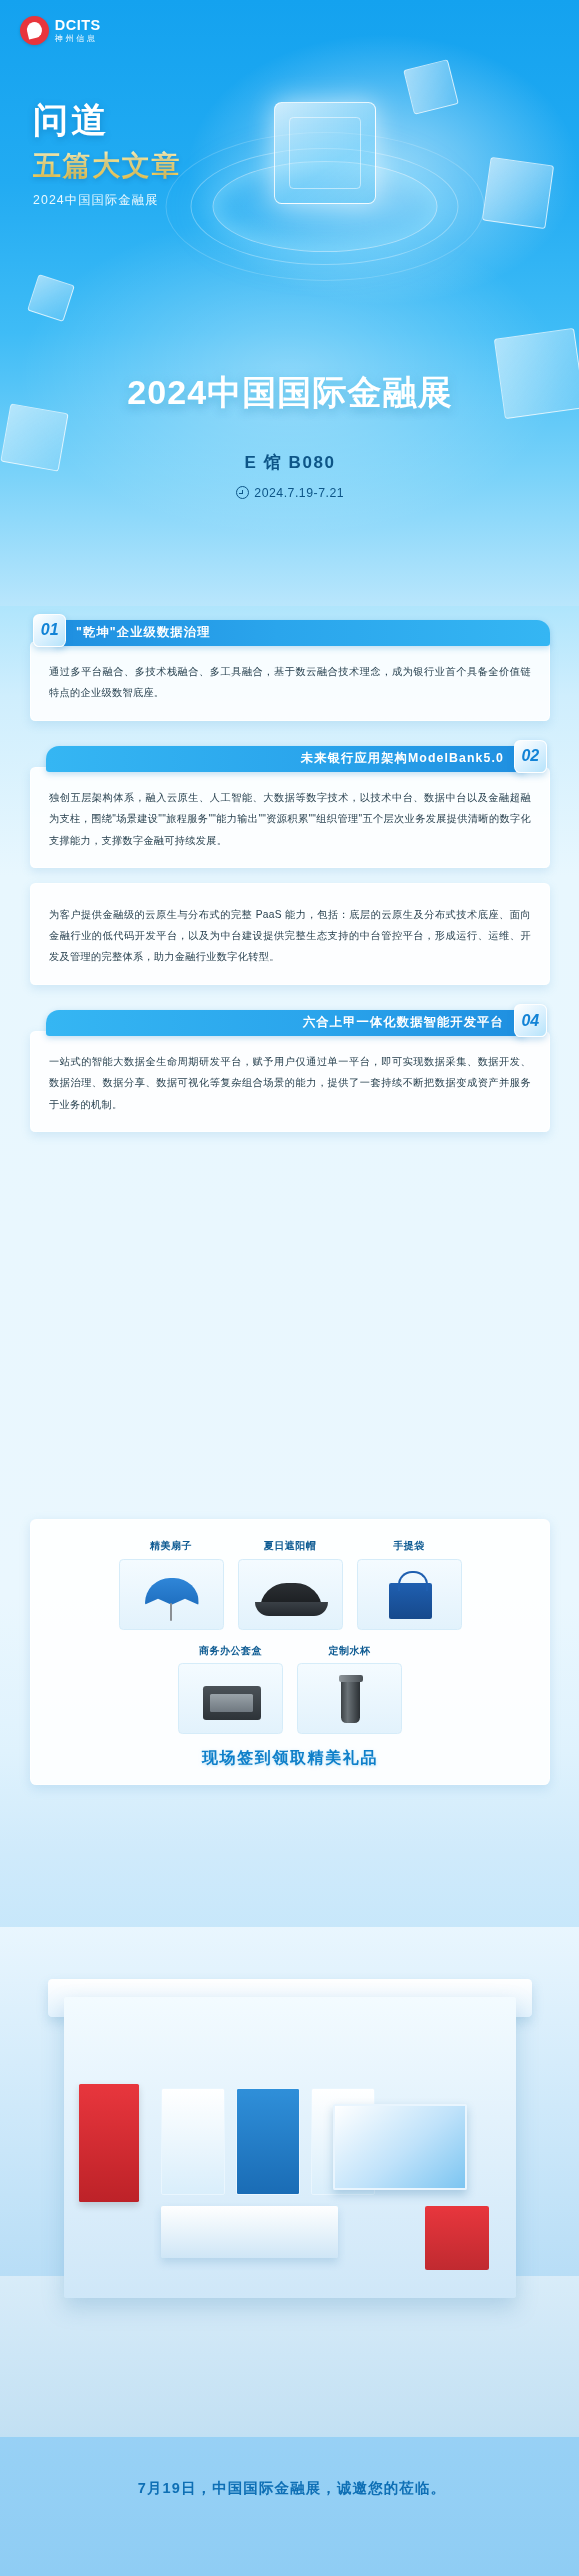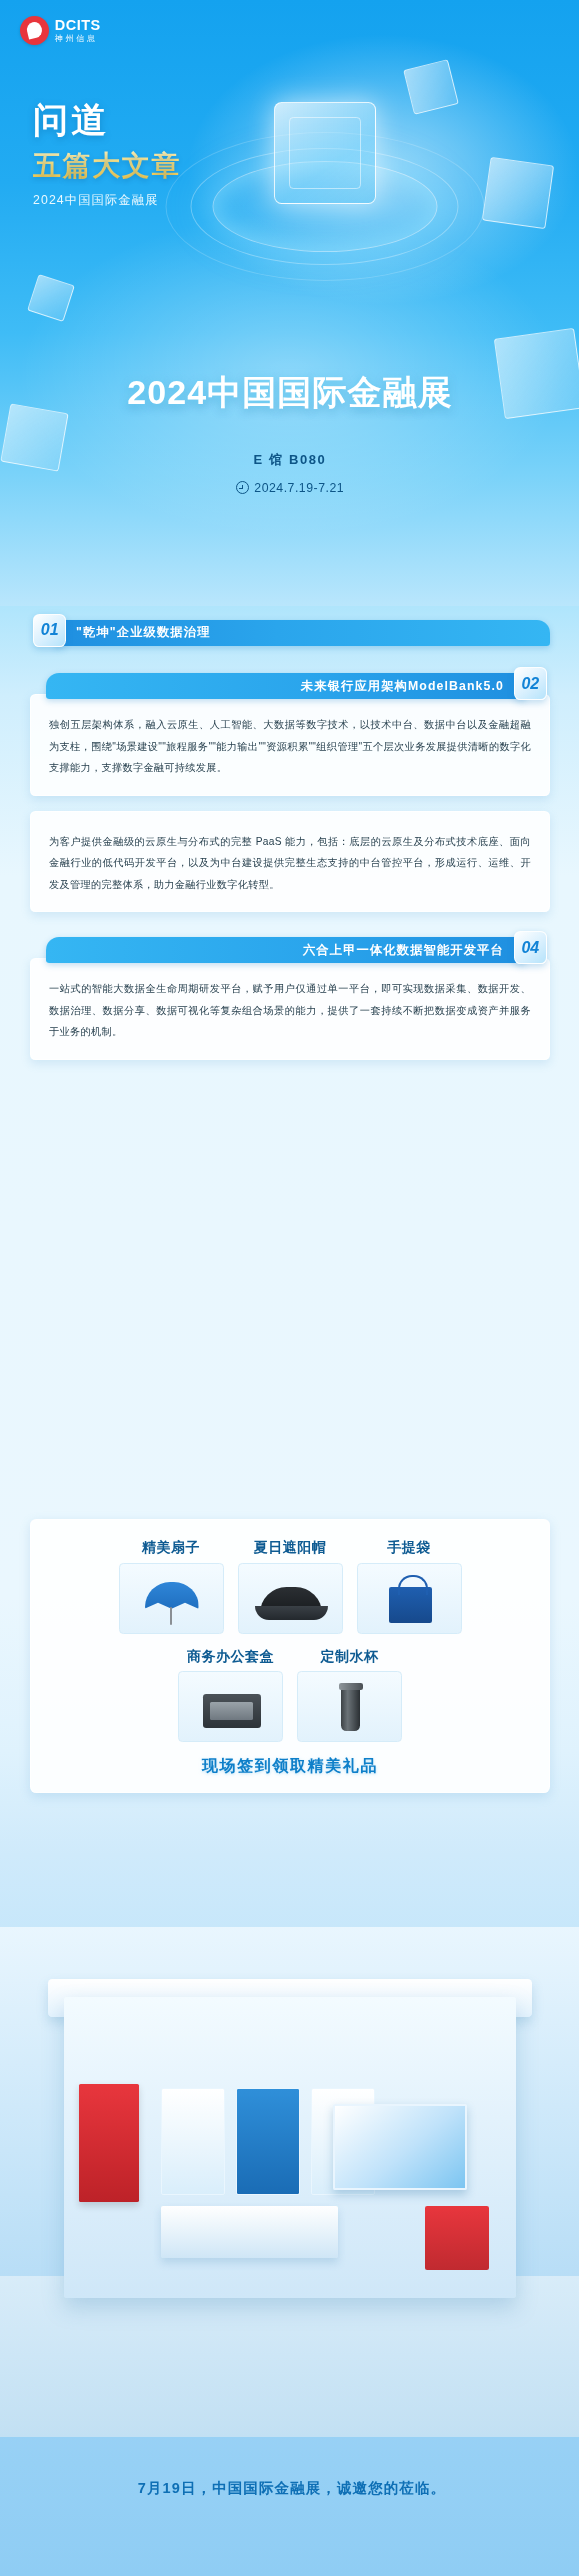--- a/index.html
+++ b/index.html
@@ -153,21 +153,21 @@
 
   .meta {
     position: absolute;
     left: 0; right: 0;
     top: 451px;
     text-align: center;
     z-index: 5;
     color: #0b4f7d;
   }
   .meta-booth {
-    font-size: 13px;
+    font-size: 17px;
     font-weight: 700;
     letter-spacing: 1.6px;
     color: #0d5587;
   }
   .meta-row {
     margin-top: 11.8px;
     display: flex;
     align-items: center;
     justify-content: center;
     gap: 5.4px;
@@ -299,21 +299,21 @@
     display: flex;
     justify-content: center;
     gap: 14px;
     margin-bottom: 14px;
   }
   .gift {
     width: 105px;
   }
   .gift-label {
     text-align: center;
-    font-size: 14px;
+    font-size: 10px;
     color: #0e5b92;
     font-weight: 700;
     letter-spacing: 0.5px;
     margin-bottom: 5.4px;
   }
   .gift-img {
     height: 71px;
     border-radius: 4.3px;
     background: linear-gradient(180deg, #f4fbff, #e2f2fc);
     border: 0.5px solid #d5ecf9;
@@ -562,20 +562,21 @@
     </div>
   </div>
 
   <div class="cards">
 
     <div class="card">
       <div class="card-head">
         <div class="card-badge">01</div>
         <div class="card-title-bar">"乾坤"企业级数据治理</div>
       </div>
+      <div class="card-body">通过多平台融合、多技术栈融合、多工具融合，基于数云融合技术理念，成为银行业首个具备全价值链特点的企业级数智底座。</div>
     </div>
 
     <div class="card">
       <div class="card-head">
         <div class="card-badge right">02</div>
         <div class="card-title-bar rtl">未来银行应用架构ModelBank5.0</div>
       </div>
       <div class="card-body">独创五层架构体系，融入云原生、人工智能、大数据等数字技术，以技术中台、数据中台以及金融超融为支柱，围绕"场景建设""旅程服务""能力输出""资源积累""组织管理"五个层次业务发展提供清晰的数字化支撑能力，支撑数字金融可持续发展。</div>
     </div>
 

